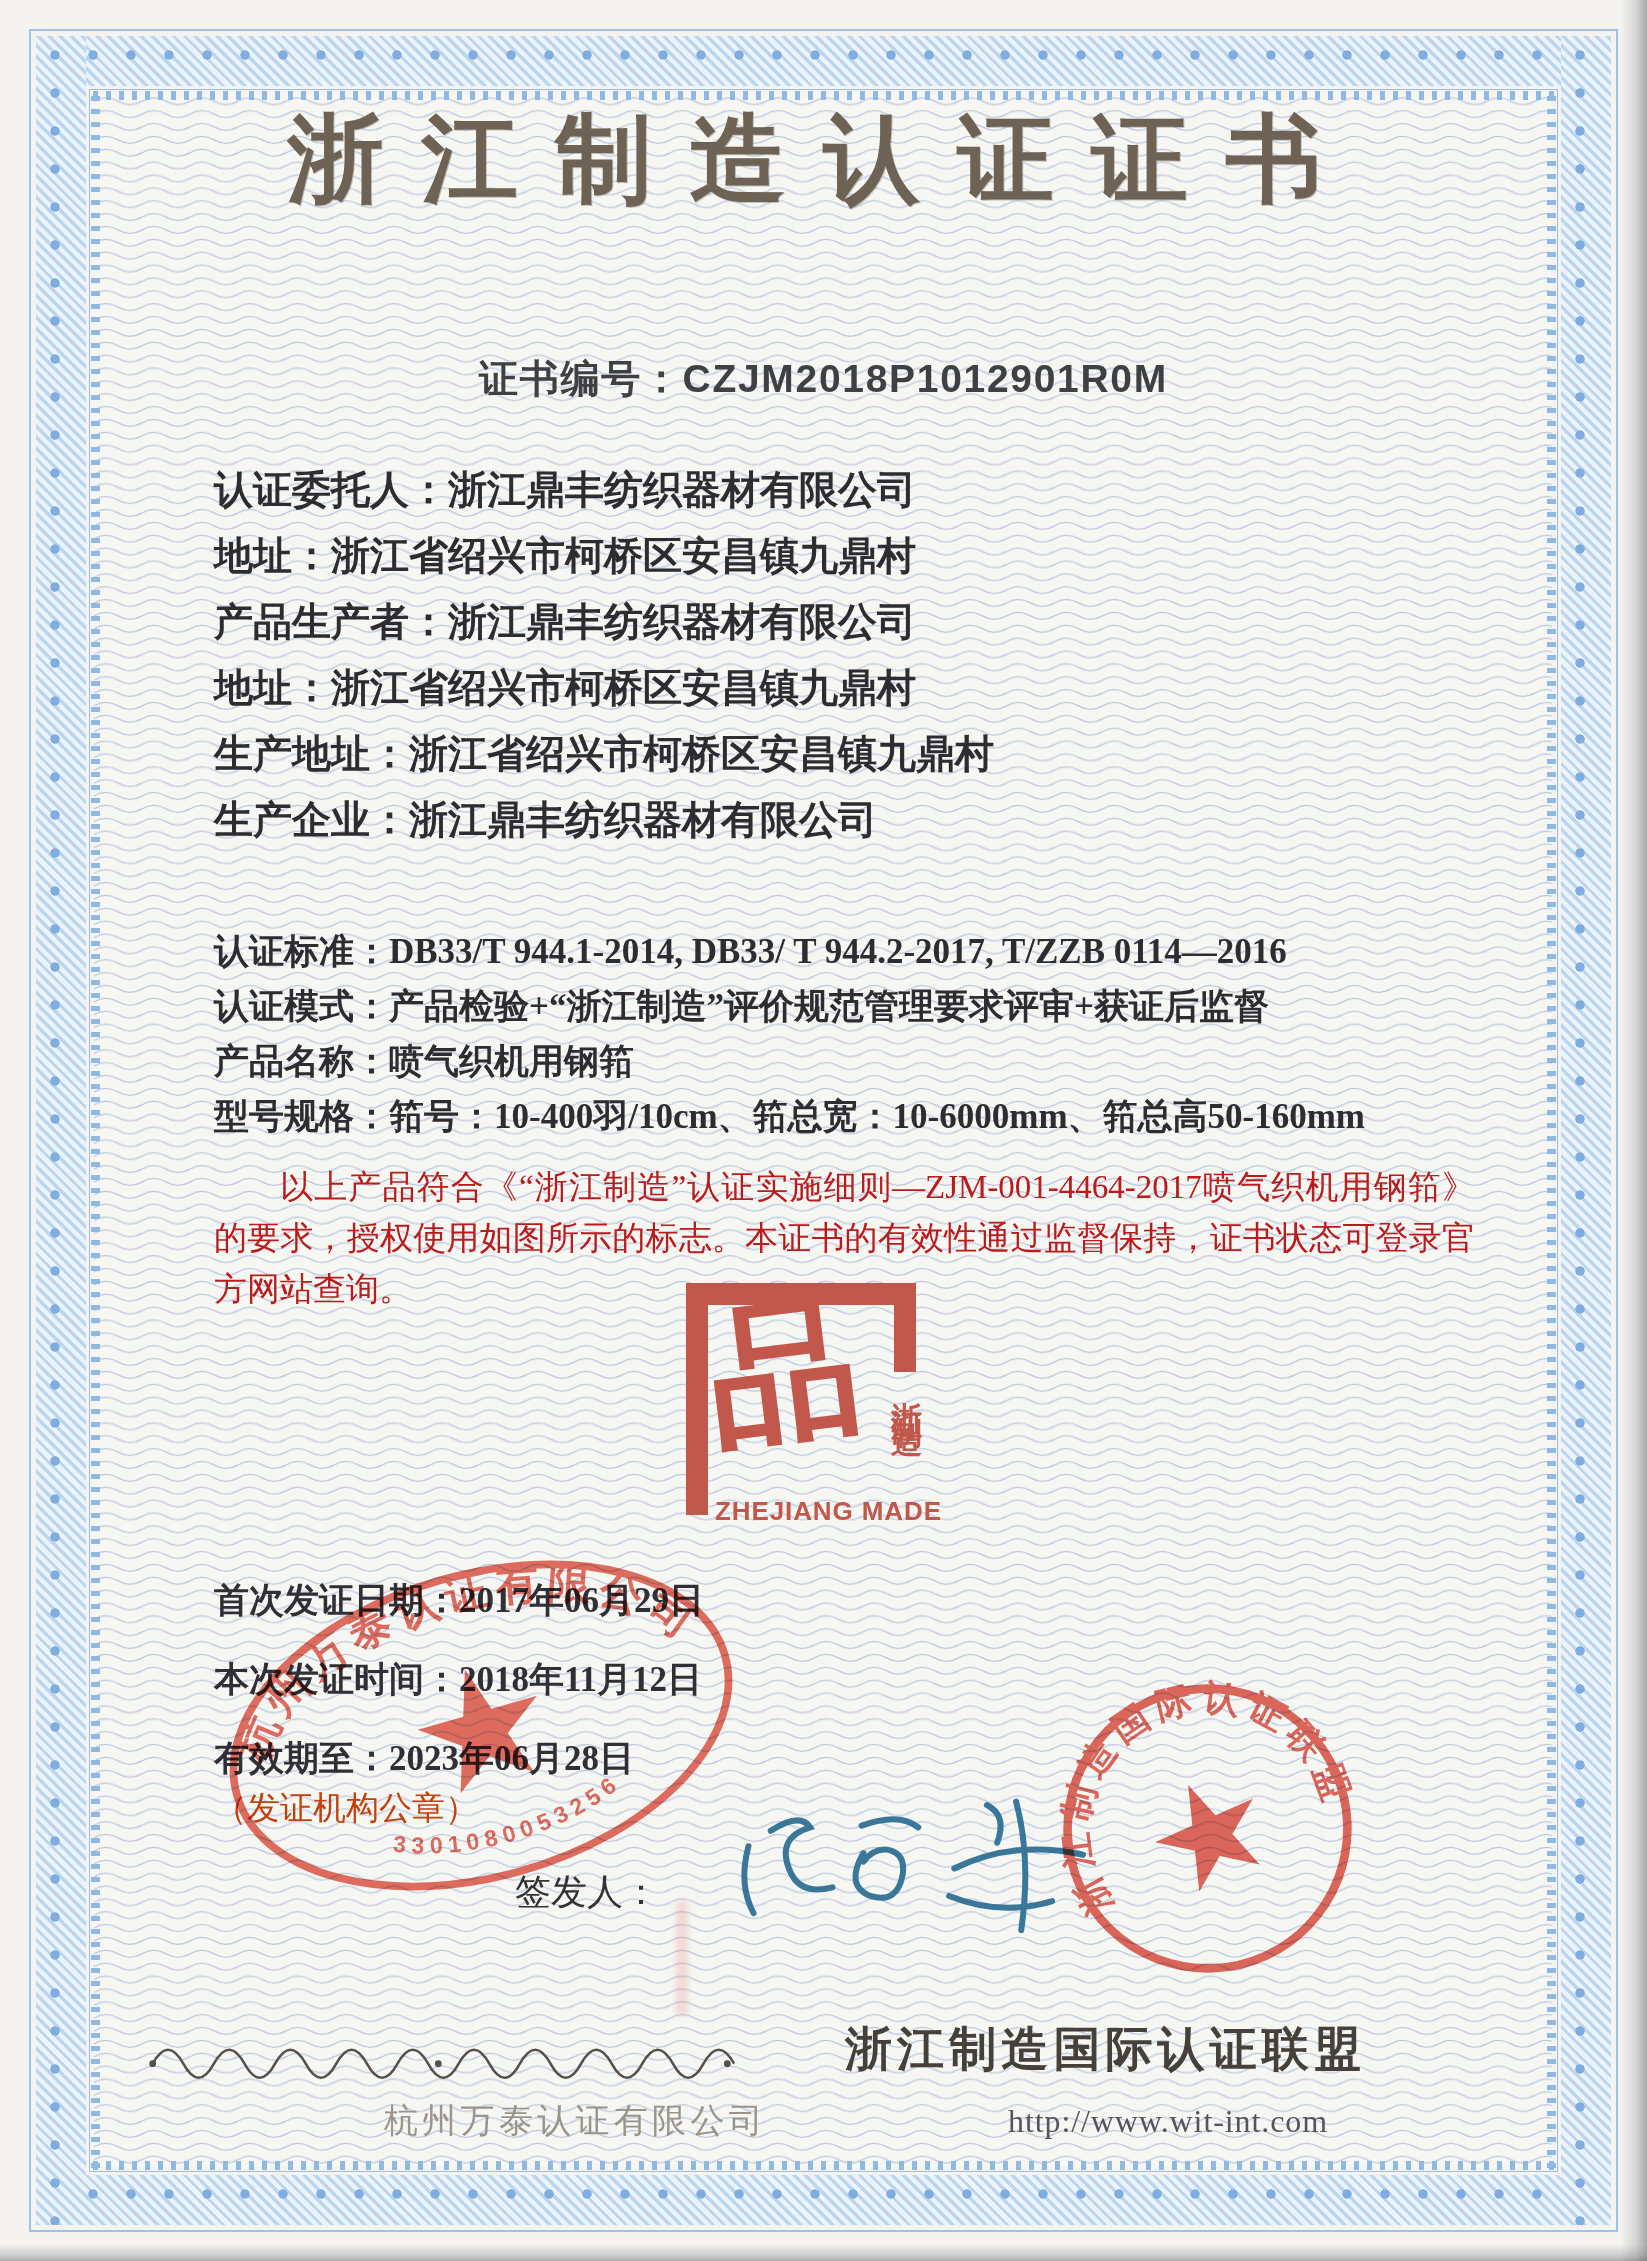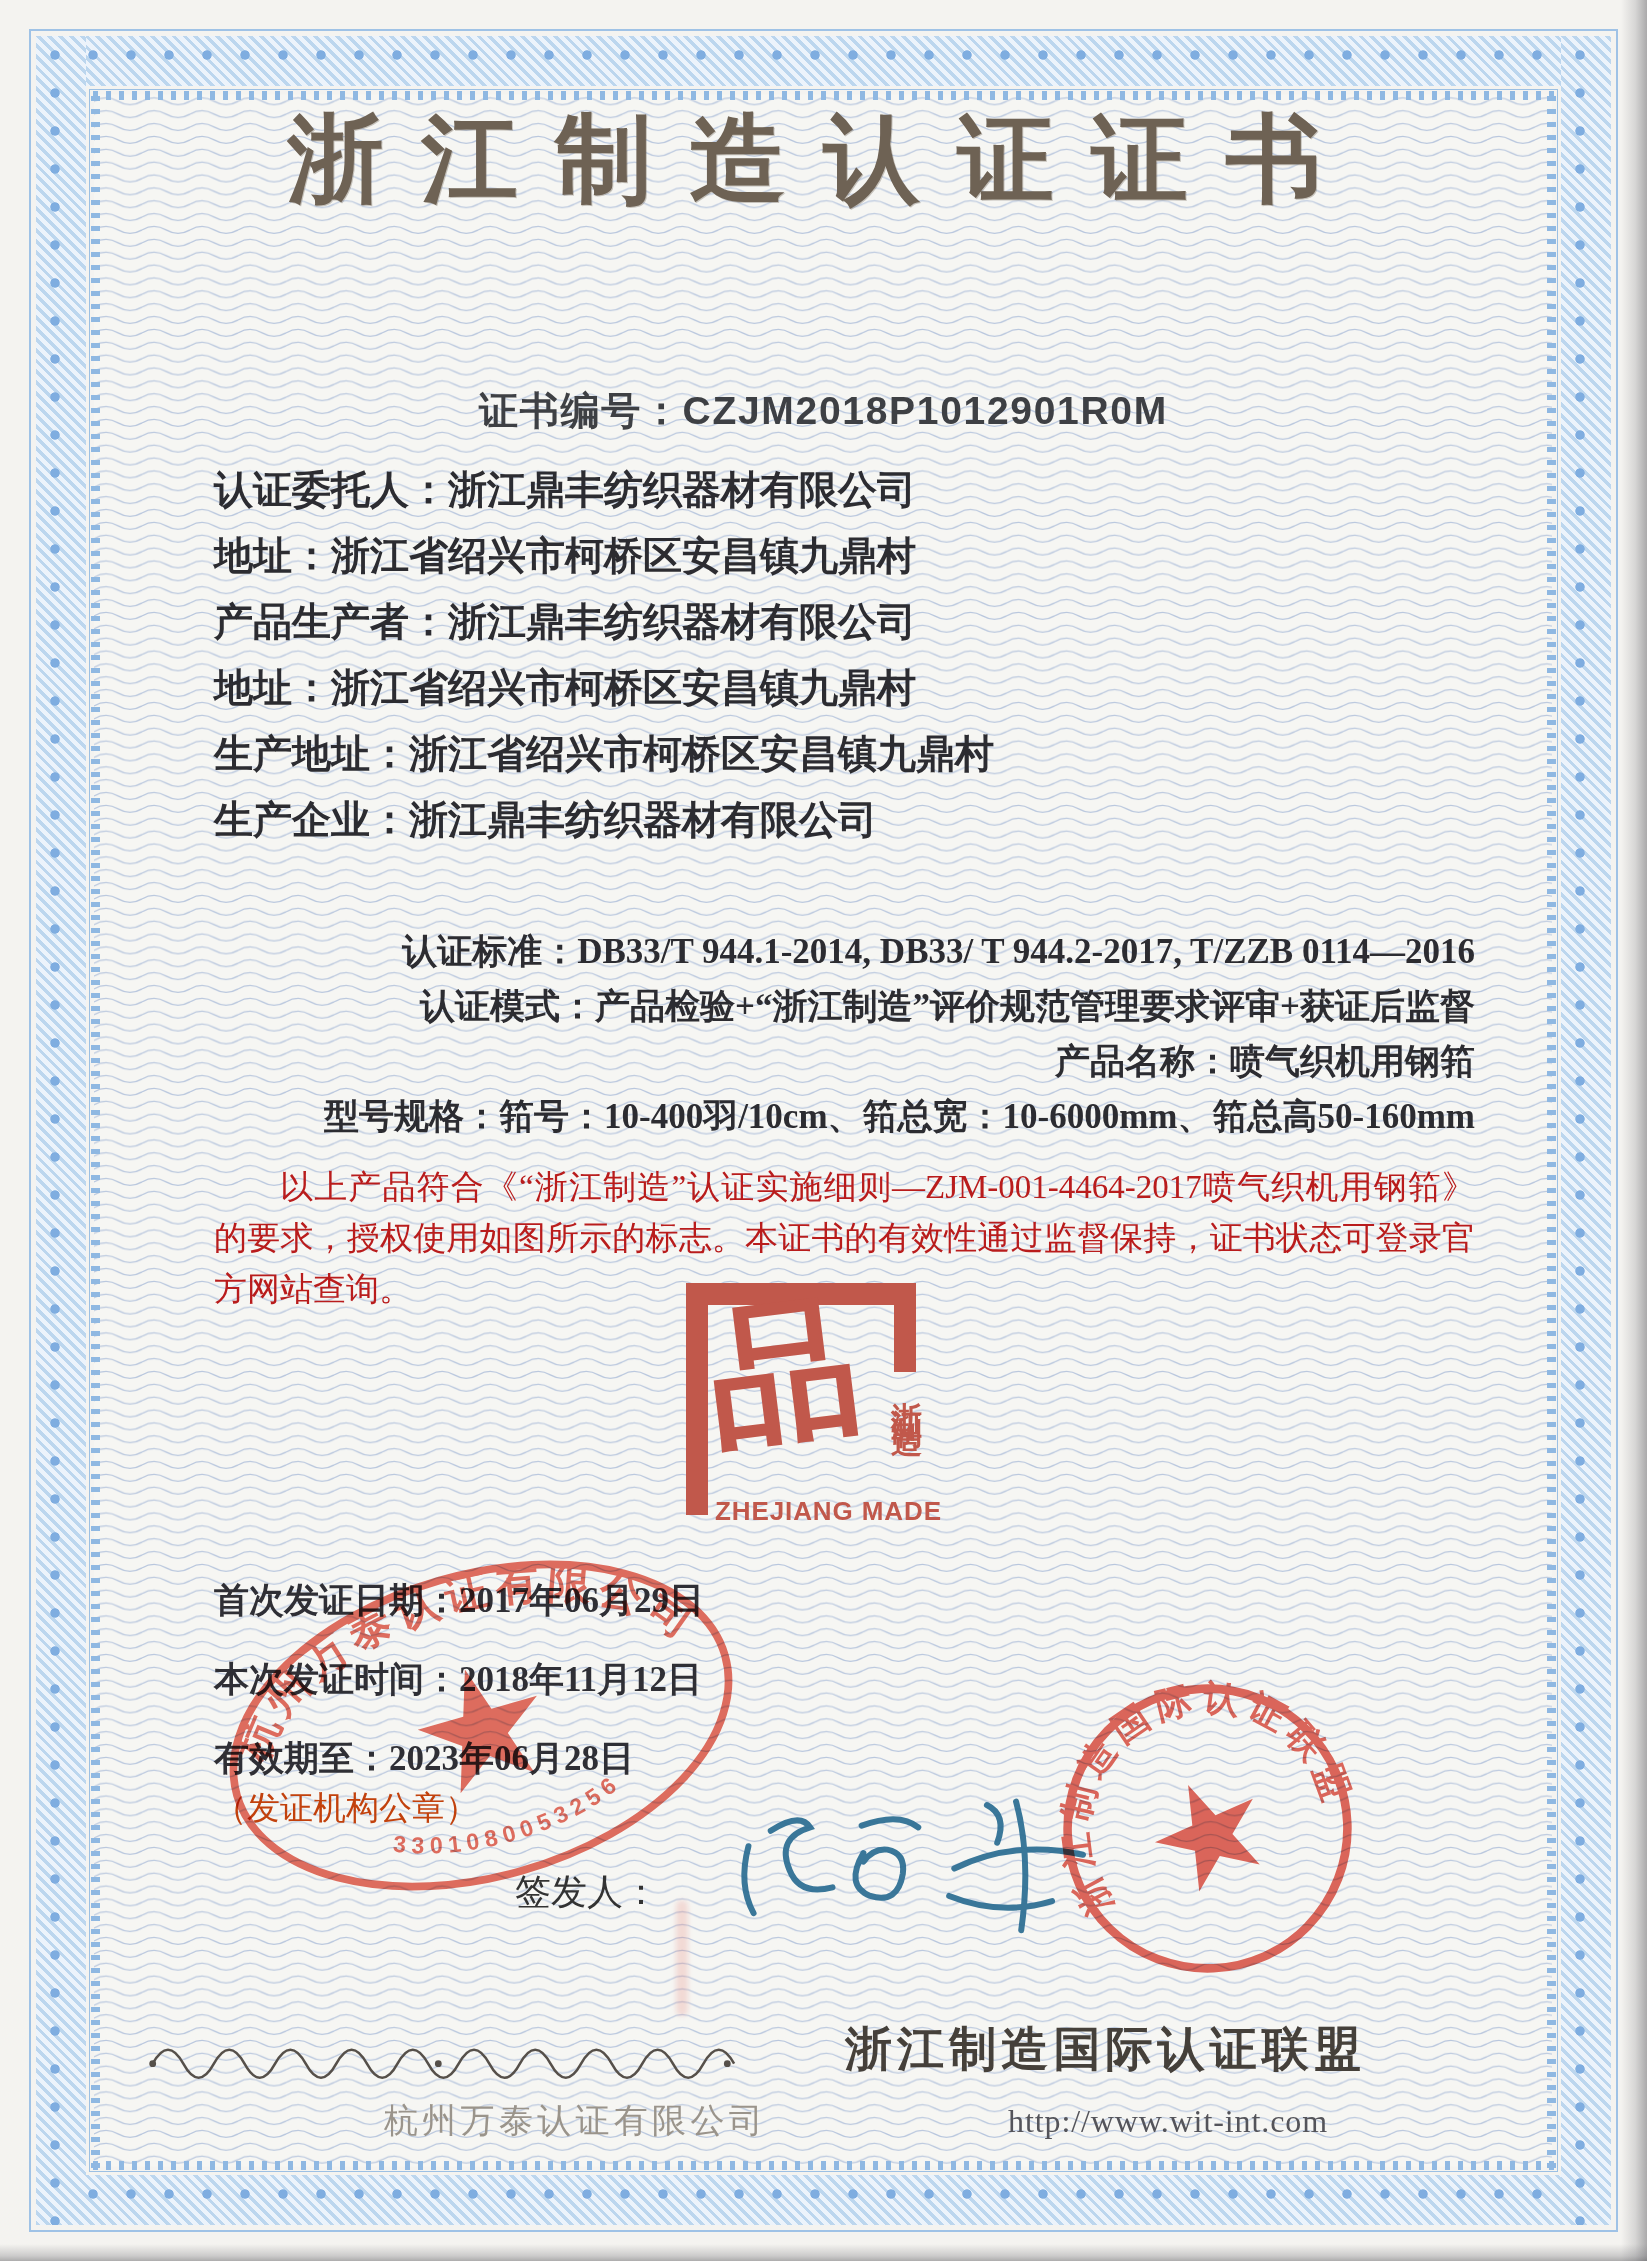--- a/index.html
+++ b/index.html
@@ -32,24 +32,24 @@
     background:repeating-linear-gradient(0deg,#8fb8e2 0 5.1px,rgba(143,184,226,0) 5.1px 13px);}
   .fringe-right{right:91px;top:93px;bottom:93px;width:9.4px;
     background:repeating-linear-gradient(0deg,#8fb8e2 0 5.1px,rgba(143,184,226,0) 5.1px 13px);}
   .waves{position:absolute;inset:94px;z-index:1;}
   
   .title{position:absolute;top:96px;left:0;width:100%;text-align:center;z-index:3;
     font-size:96px;font-weight:700;letter-spacing:38px;color:#6e6254;
     text-shadow:0.9px 0.9px 0 rgba(110,98,84,.35);}
   .certno{position:absolute;top:352px;left:0;width:100%;text-align:center;z-index:3;
     font-family:"Liberation Sans","DejaVu Sans",sans-serif;font-weight:700;
-    font-size:39px;color:#3e4044;letter-spacing:1.7px;margin-top:32px;}
+    font-size:39px;color:#3e4044;letter-spacing:1.7px;}
   .main{position:absolute;left:214px;top:463px;width:1261px;z-index:3;}
   .frow{height:66px;font-size:39px;font-weight:700;white-space:nowrap;color:#2c2c31;}
-  .spec{margin-top:69px;text-align:right;}
+  .spec{margin-top:69px;}
   .srow{height:55px;font-size:35px;font-weight:700;white-space:nowrap;color:#2c2c31;}
   .statement{margin-top:13.7px;font-size:33px;line-height:51px;text-align:justify;
     text-indent:2em;color:#b91c1c;font-weight:500;}
   
   .logo{position:absolute;left:686px;top:1283px;width:238px;height:250px;z-index:3;}
   .lg-bar{position:absolute;background:#c1584b;}
   .lg-top{left:0;top:0;width:230px;height:22px;}
   .lg-rightstub{left:208px;top:0;width:22px;height:89px;}
   .lg-left{left:0;top:0;width:22px;height:232px;}
   .lg-mark{position:absolute;left:22px;top:15.4px;font-size:151px;line-height:1;

